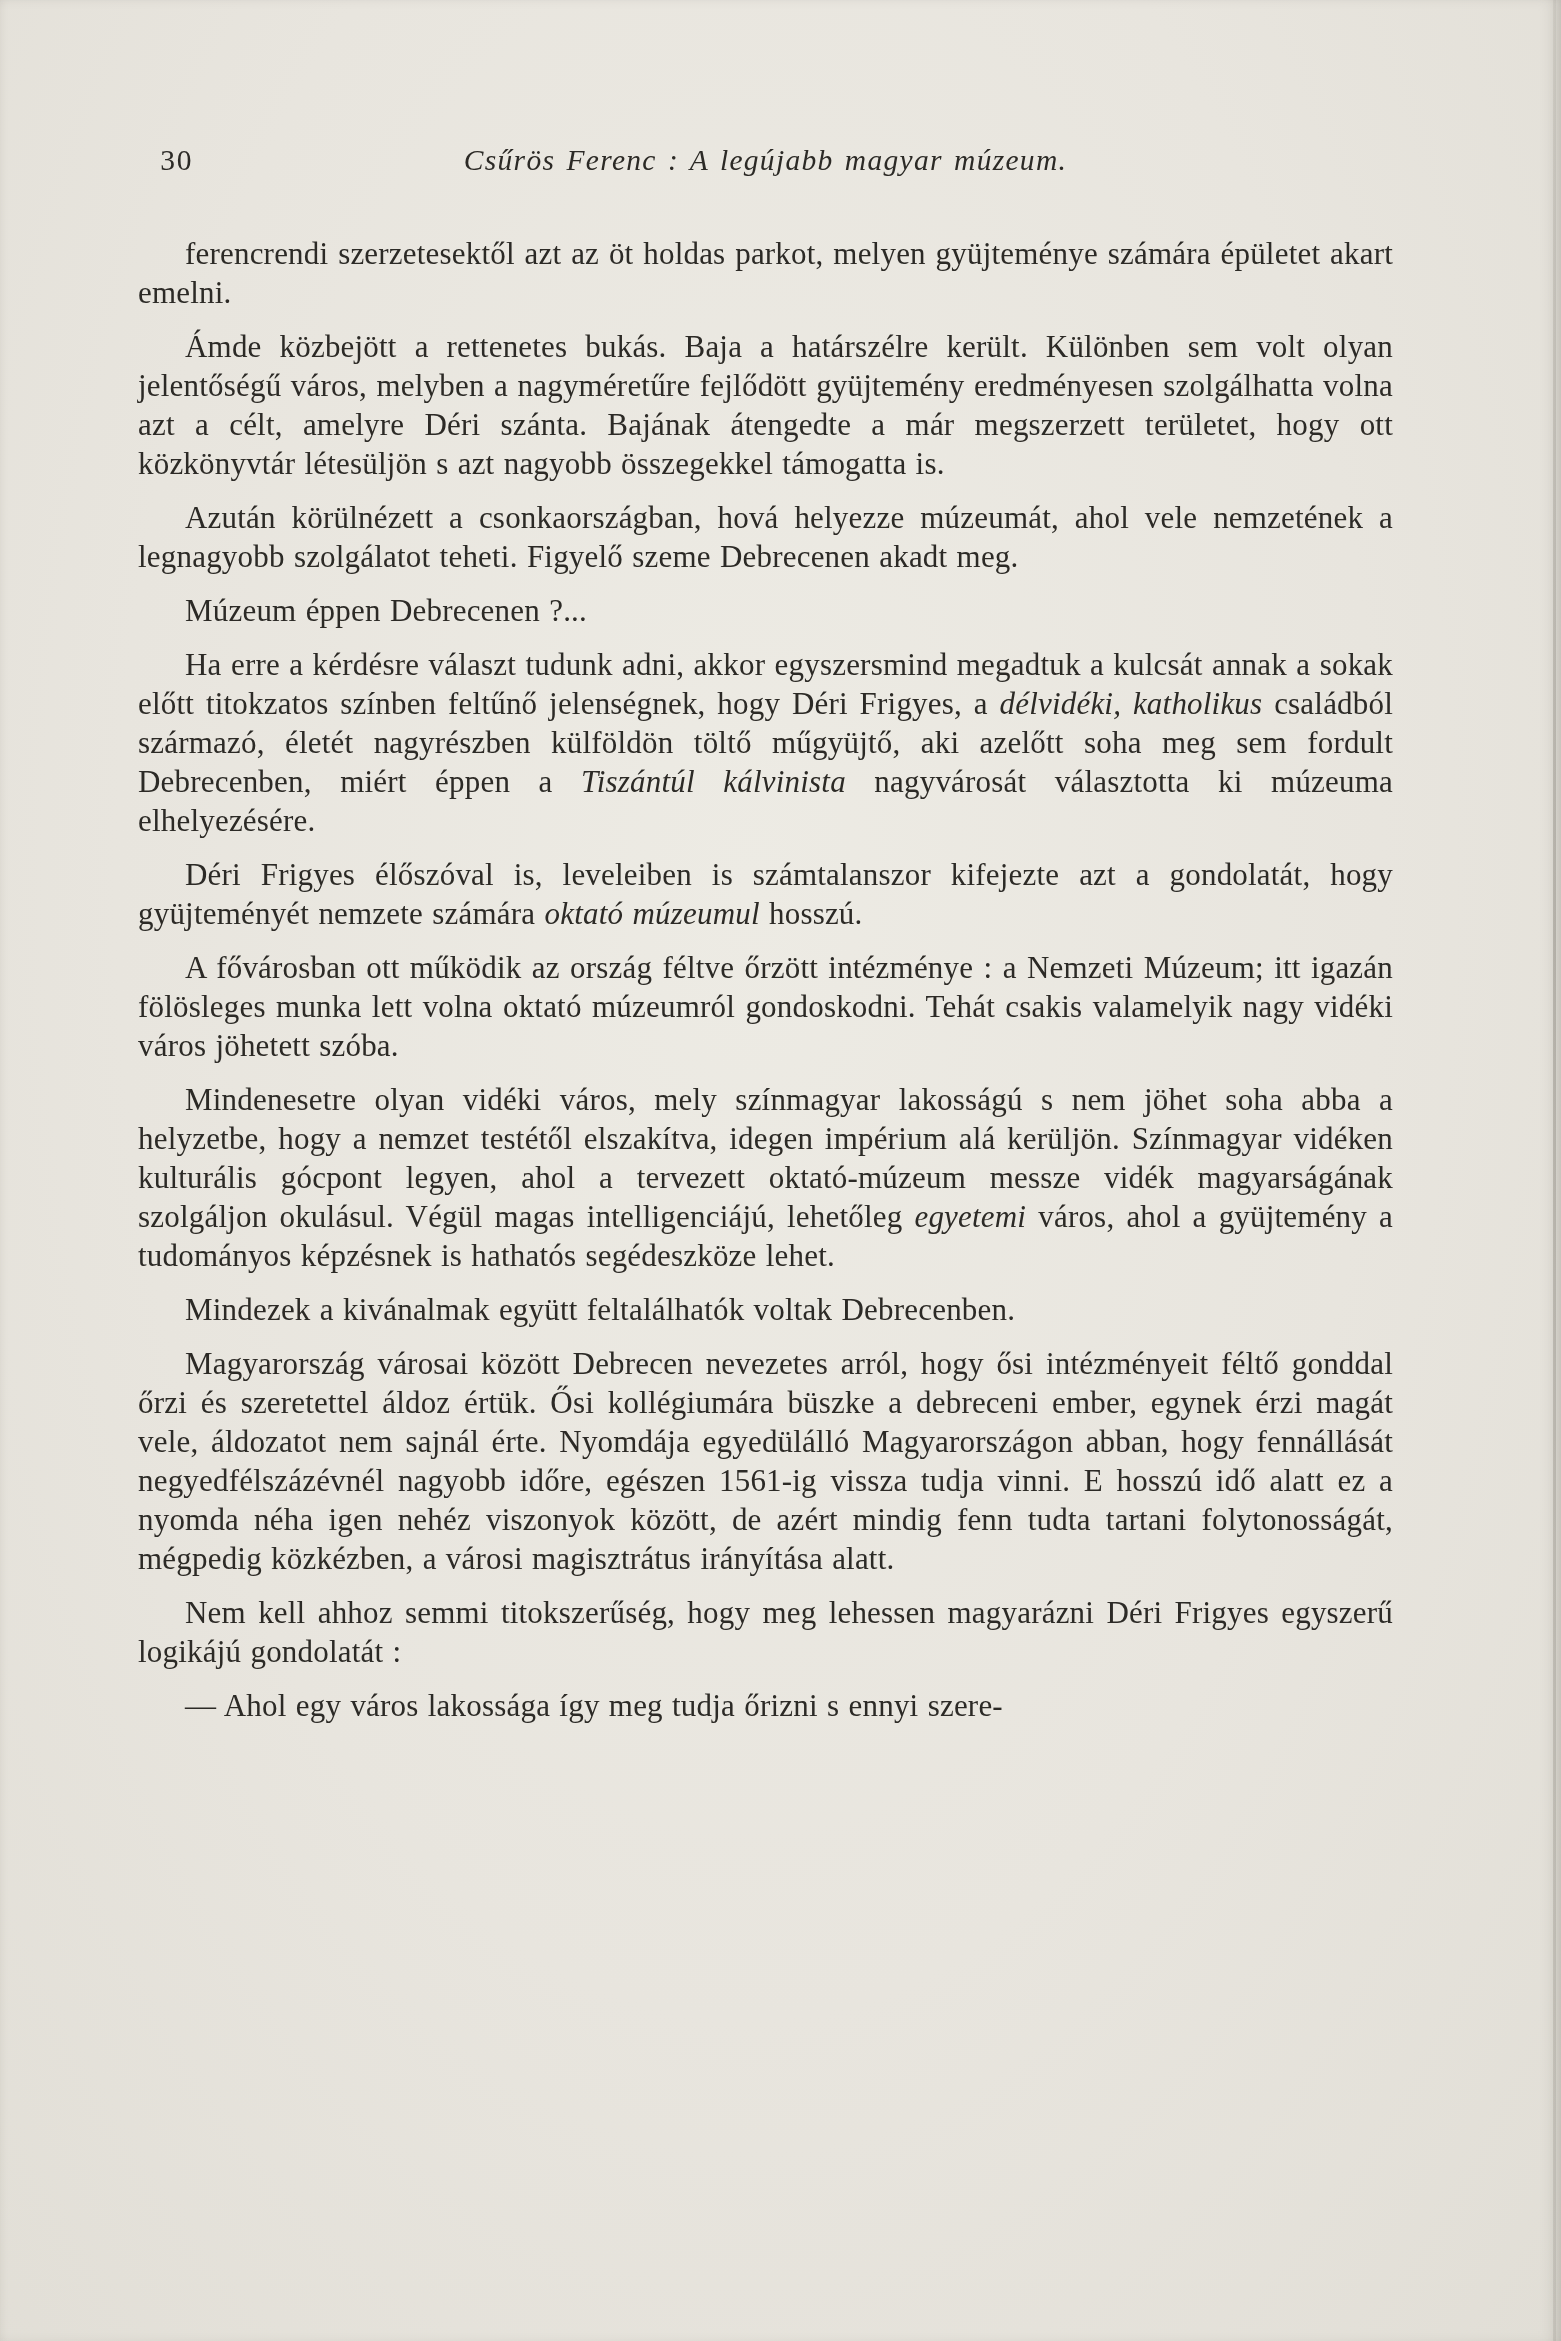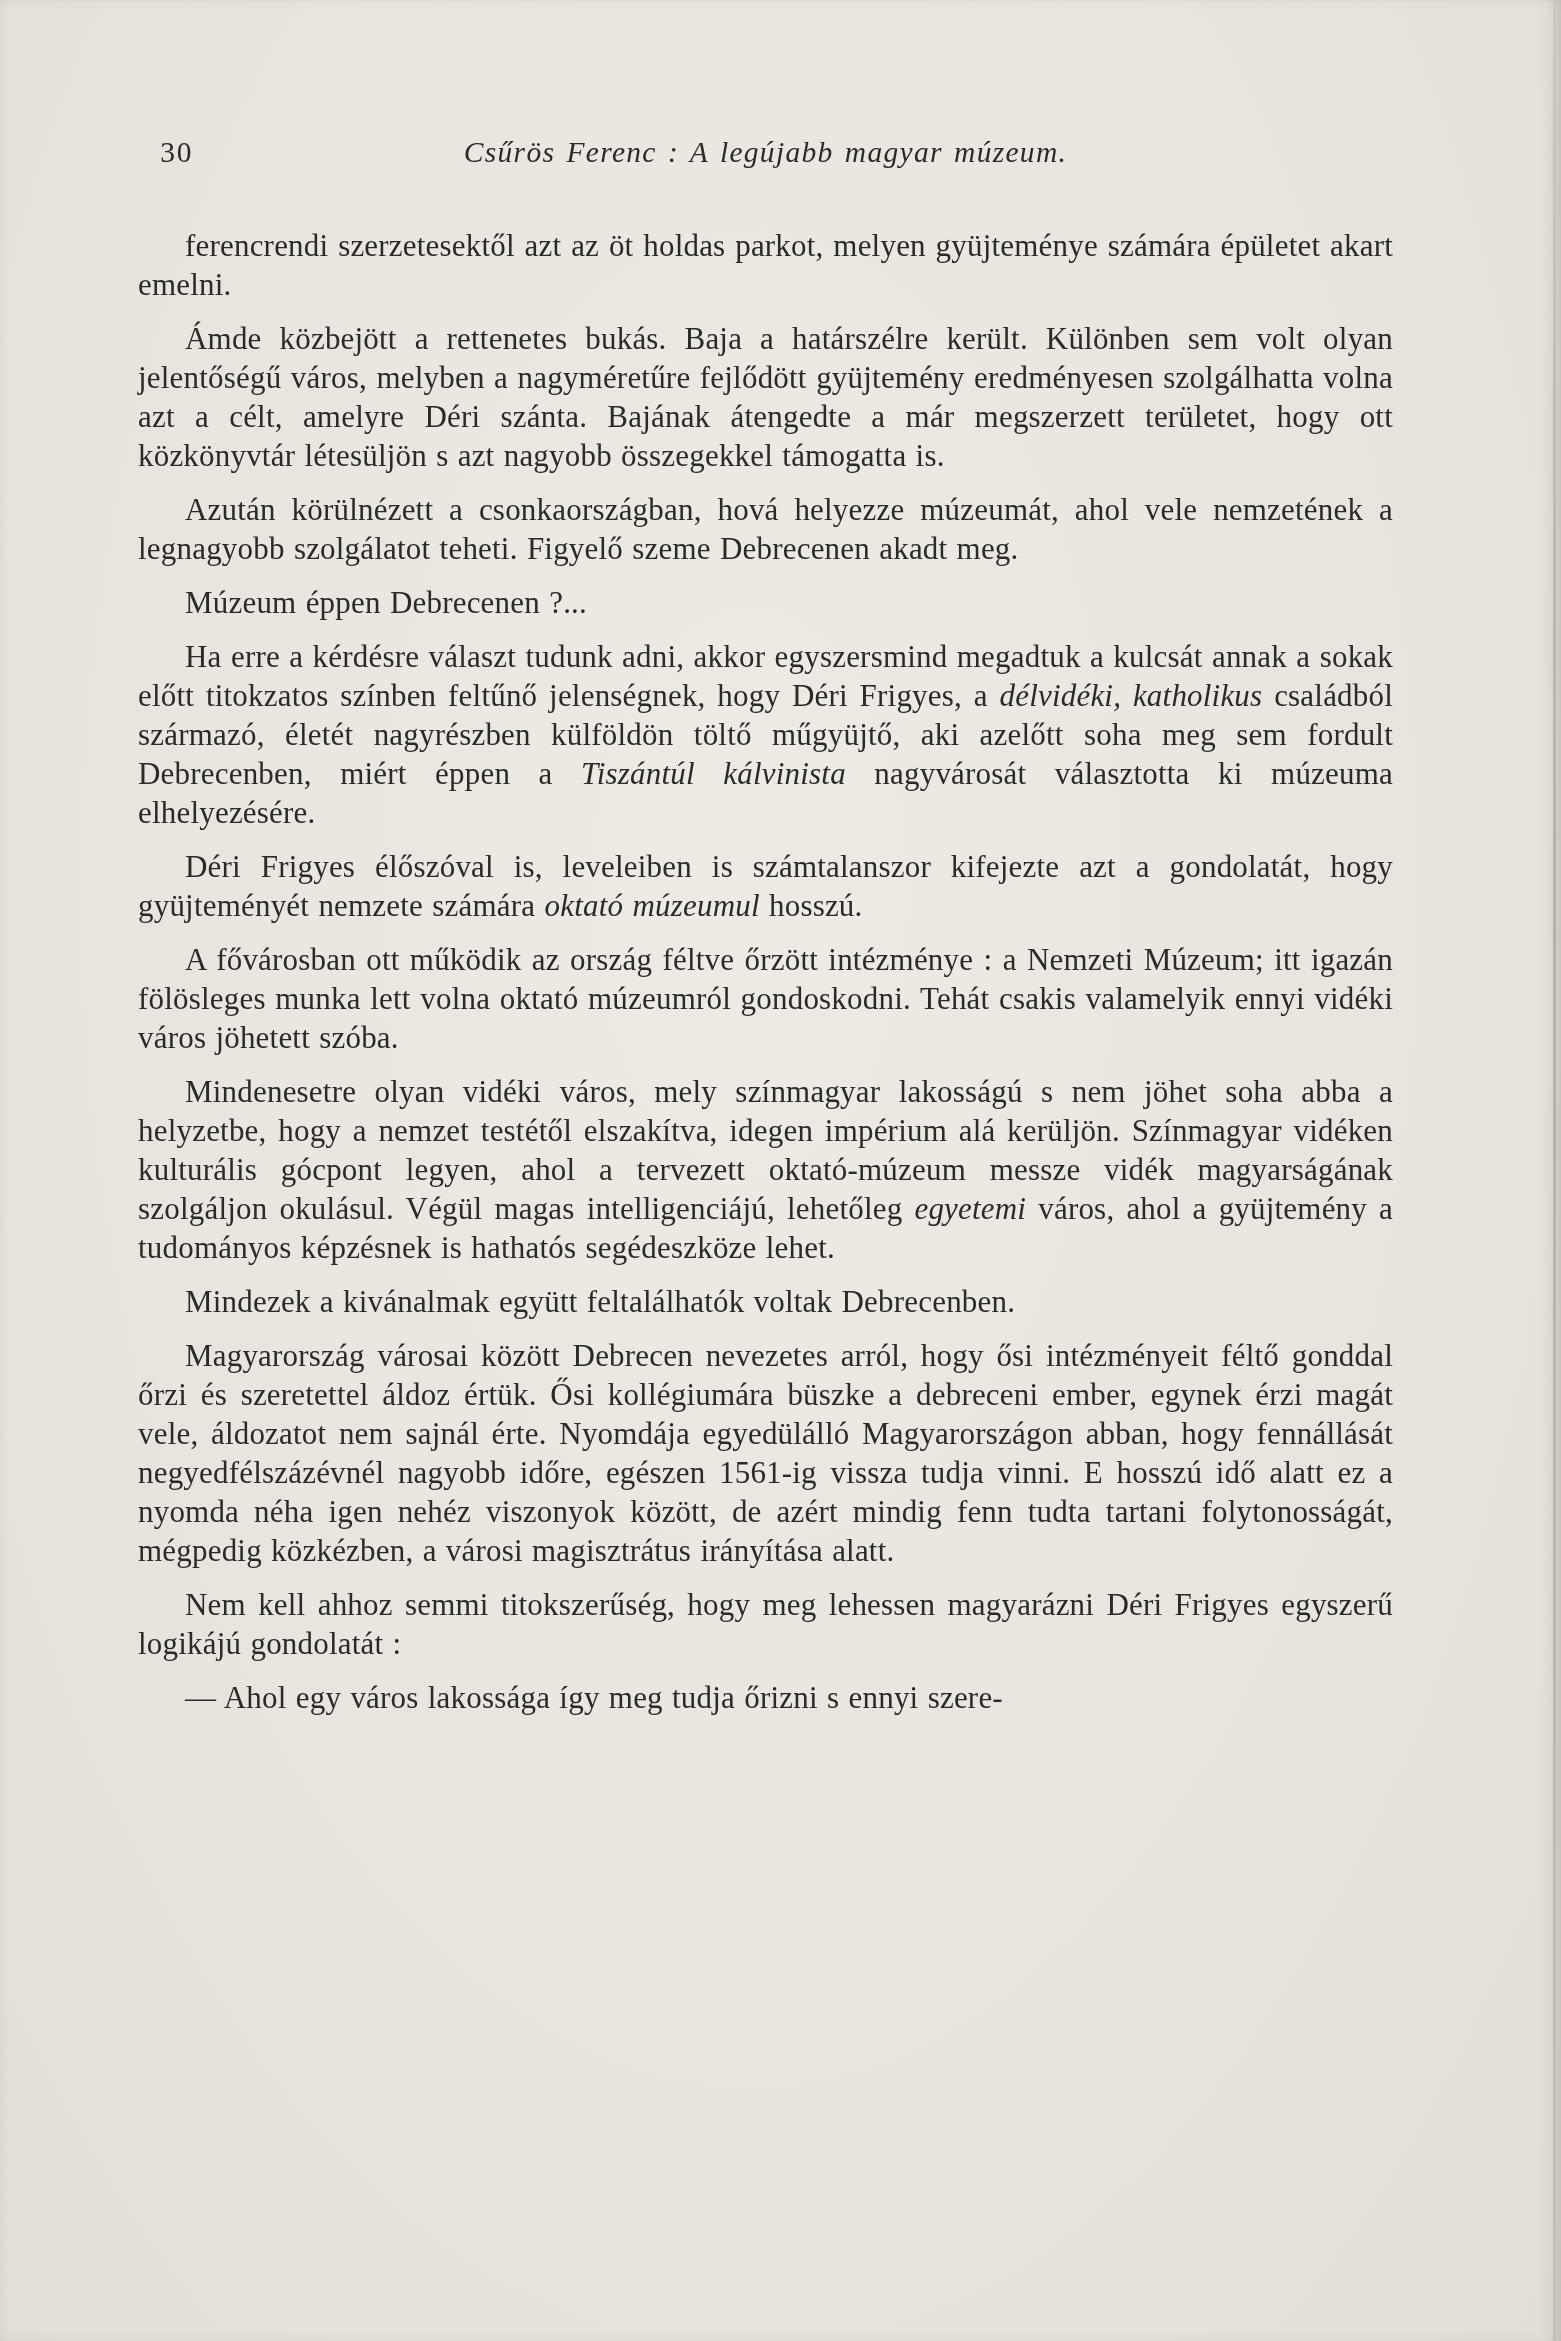--- a/index.html
+++ b/index.html
@@ -36,20 +36,21 @@
     left: 5.2px;
     top: 0;
     letter-spacing: 1.7px;
     margin-left: 32px;
   }
   .running-title {
     text-align: center;
     font-style: italic;
     letter-spacing: 1.3px;
     word-spacing: 2.6px;
+    margin-top: 8px;
   }
   .page-body {
     font-size: 31px;
     line-height: 39px;
     text-align: justify;
     letter-spacing: 0.2px;
     word-spacing: 1.3px;
   }
   p.para {
     margin: 15px;
@@ -81,21 +82,21 @@
       <div class="page-number">30</div>
       <div class="running-title">Csűrös Ferenc : A legújabb magyar múzeum.</div>
     </header>
     <div class="page-body">
         <p class="para indent"><span>ferencrendi szerzetesektől azt az öt holdas parkot, melyen gyüjteménye számára épületet akart emelni.</span></p>
         <p class="para indent"><span>Ámde közbejött a rettenetes bukás. Baja a határszélre került. Különben sem volt olyan jelentőségű város, melyben a nagyméretűre fejlődött gyüjtemény eredményesen szolgálhatta volna azt a célt, amelyre Déri szánta. Bajának átengedte a már megszerzett területet, hogy ott közkönyvtár létesüljön s azt nagyobb összegekkel támogatta is.</span></p>
         <p class="para indent"><span>Azután körülnézett a csonkaországban, hová helyezze múzeumát, ahol vele nemzetének a legnagyobb szolgálatot teheti. Figyelő szeme Debrecenen akadt meg.</span></p>
         <p class="para indent"><span>Múzeum éppen Debrecenen ?...</span></p>
         <p class="para indent"><span>Ha erre a kérdésre választ tudunk adni, akkor egyszersmind megadtuk a kulcsát annak a sokak előtt titokzatos színben feltűnő jelenségnek, hogy Déri Frigyes, a </span><em>délvidéki, katholikus</em><span> családból származó, életét nagyrészben külföldön töltő műgyüjtő, aki azelőtt soha meg sem fordult Debrecenben, miért éppen a </span><em>Tiszántúl kálvinista</em><span> nagyvárosát választotta ki múzeuma elhelyezésére.</span></p>
         <p class="para indent"><span>Déri Frigyes élőszóval is, leveleiben is számtalanszor kifejezte azt a gondolatát, hogy gyüjteményét nemzete számára </span><em>oktató múzeumul</em><span> hosszú.</span></p>
-        <p class="para indent"><span>A fővárosban ott működik az ország féltve őrzött intézménye : a Nemzeti Múzeum; itt igazán fölösleges munka lett volna oktató múzeumról gondoskodni. Tehát csakis valamelyik ennyi vidéki város jöhetett szóba.</span></p>
+        <p class="para indent"><span>A fővárosban ott működik az ország féltve őrzött intézménye : a Nemzeti Múzeum; itt igazán fölösleges munka lett volna oktató múzeumról gondoskodni. Tehát csakis valamelyik nagy vidéki város jöhetett szóba.</span></p>
         <p class="para indent"><span>Mindenesetre olyan vidéki város, mely színmagyar lakosságú s nem jöhet soha abba a helyzetbe, hogy a nemzet testétől elszakítva, idegen impérium alá kerüljön. Színmagyar vidéken kulturális gócpont legyen, ahol a tervezett oktató-múzeum messze vidék magyarságának szolgáljon okulásul. Végül magas intelligenciájú, lehetőleg </span><em>egyetemi</em><span> város, ahol a gyüjtemény a tudományos képzésnek is hathatós segédeszköze lehet.</span></p>
         <p class="para indent"><span>Mindezek a kivánalmak együtt feltalálhatók voltak Debrecenben.</span></p>
         <p class="para indent"><span>Magyarország városai között Debrecen nevezetes arról, hogy ősi intézményeit féltő gonddal őrzi és szeretettel áldoz értük. Ősi kollégiumára büszke a debreceni ember, egynek érzi magát vele, áldozatot nem sajnál érte. Nyomdája egyedülálló Magyarországon abban, hogy fennállását negyedfélszázévnél nagyobb időre, egészen 1561-ig vissza tudja vinni. E hosszú idő alatt ez a nyomda néha igen nehéz viszonyok között, de azért mindig fenn tudta tartani folytonosságát, mégpedig közkézben, a városi magisztrátus irányítása alatt.</span></p>
         <p class="para indent"><span>Nem kell ahhoz semmi titokszerűség, hogy meg lehessen magyarázni Déri Frigyes egyszerű logikájú gondolatát :</span></p>
         <p class="para indent"><span>— Ahol egy város lakossága így meg tudja őrizni s ennyi szere-</span></p>
       </div>
   </div>
 </div>
 
 

